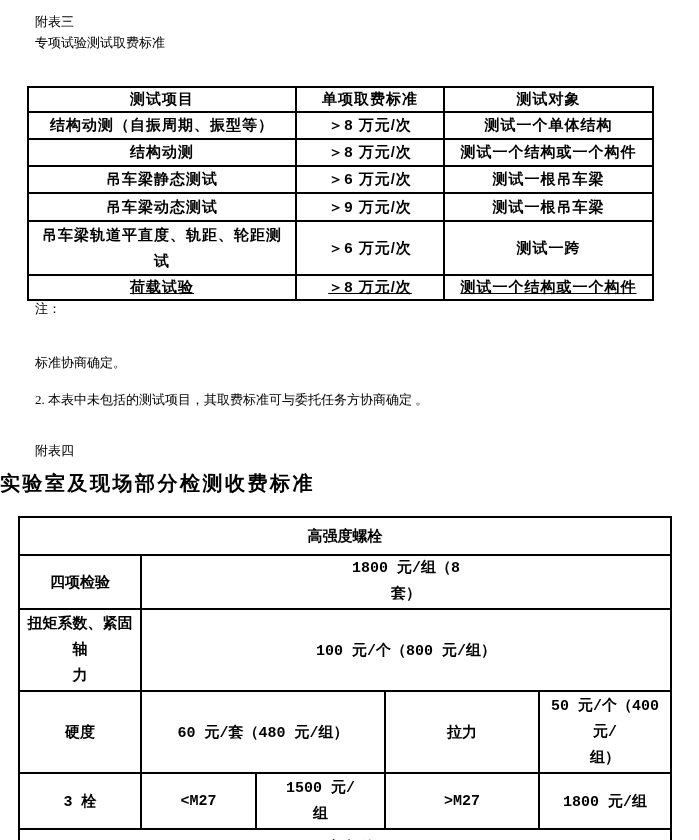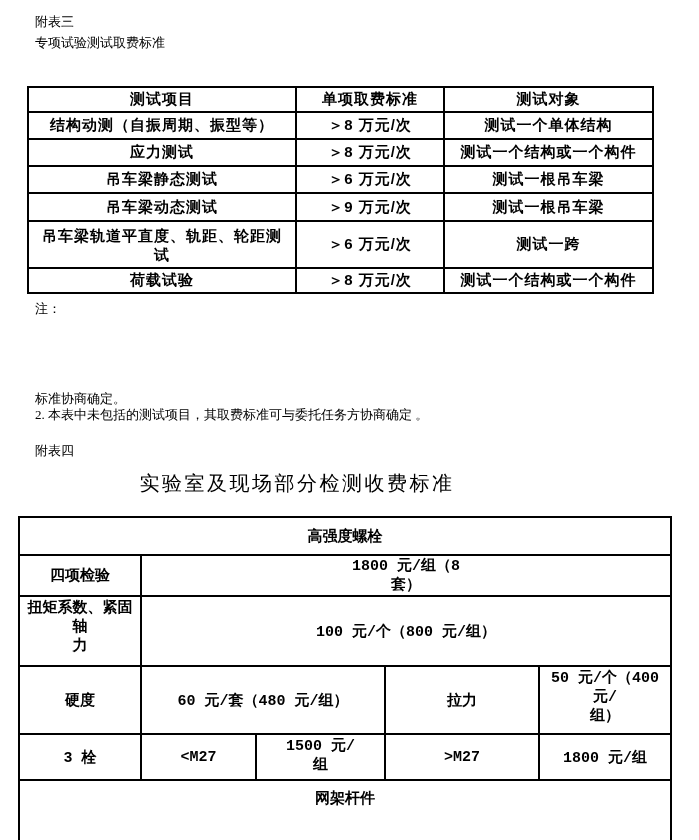--- a/index.html
+++ b/index.html
@@ -19,28 +19,28 @@
     background: #ffffff;
   }
   .abs { position: absolute; }
 
   .t-appendix   { left: 35px; font-size: 13px; line-height: 17px; }
   .t-appendix3  { top: 13px; }
   .t-subtitle   { left: 35px; top: 34px; font-size: 13px; line-height: 17px; }
   .t-notelabel  { left: 35px; top: 300px; font-size: 13px; }
   .t-note       { left: 35px; font-size: 13px; white-space: nowrap; }
   .t-note-1     { top: 337px; }
-  .t-note-2     { top: 390px; }
-  .t-note-3     { top: 406px; }
+  .t-note-2     { top: 354px; }
+  .t-note-3     { top: 391px; }
   .t-appendix4  { top: 442px; }
   .t-title {
     left: 0; top: 470px; width: 594px;
-    text-align: center;
+    text-align: left;
     font-size: 20px;
-    font-weight: normal;
+    font-weight: bold;
     letter-spacing: 2.5px;
     font-family: "Liberation Serif", "DejaVu Serif", serif;
   }
 
   table { border-collapse: collapse; table-layout: fixed; border-radius: 18px; }
   td, th {
     border: 2px solid #000000;
     text-align: center;
     vertical-align: middle;
     padding: 0 2px;
@@ -54,22 +54,22 @@
     font-weight: bold;
     font-size: 15px;
     letter-spacing: 1px;
   }
   .fee-table .rh  td, .fee-table .rh  th { height: 23px; }
   .fee-table .r1  td { height: 25px; }
   .fee-table .r2  td { height: 25px; }
   .fee-table .r3  td { height: 25px; }
   .fee-table .r4  td { height: 26px; }
   .fee-table .r5  td { height: 45px; }
-  .fee-table .r6  td { height: 23px; }
-  .pre { white-space: pre-line; line-height: 19px; }
+  .fee-table .r6  td { height: 23px; text-decoration: underline; }
+  .pre { white-space: pre-line; line-height: 26px; }
 
   
   .lab-table {
     left: 18px; top: 516px; width: 652px;
     font-family: "Liberation Mono", "DejaVu Sans Mono", monospace;
     font-weight: bold;
     font-size: 15px;
   }
   .lab-table .lr1 td { height: 36px; margin-left: 29px; }
   .lab-table .lr2 td { height: 39px; }
@@ -99,21 +99,21 @@
       <th>测试项目</th>
       <th>单项取费标准</th>
       <th>测试对象</th>
     </tr>
     <tr class="r1">
       <td>结构动测（自振周期、振型等）</td>
       <td>＞8 万元/次</td>
       <td>测试一个单体结构</td>
     </tr>
     <tr class="r2">
-      <td>应力测试</td>
+      <td>结构动测</td>
       <td>＞8 万元/次</td>
       <td>测试一个结构或一个构件</td>
     </tr>
     <tr class="r3">
       <td>吊车梁静态测试</td>
       <td>＞6 万元/次</td>
       <td>测试一根吊车梁</td>
     </tr>
     <tr class="r4">
       <td>吊车梁动态测试</td>

